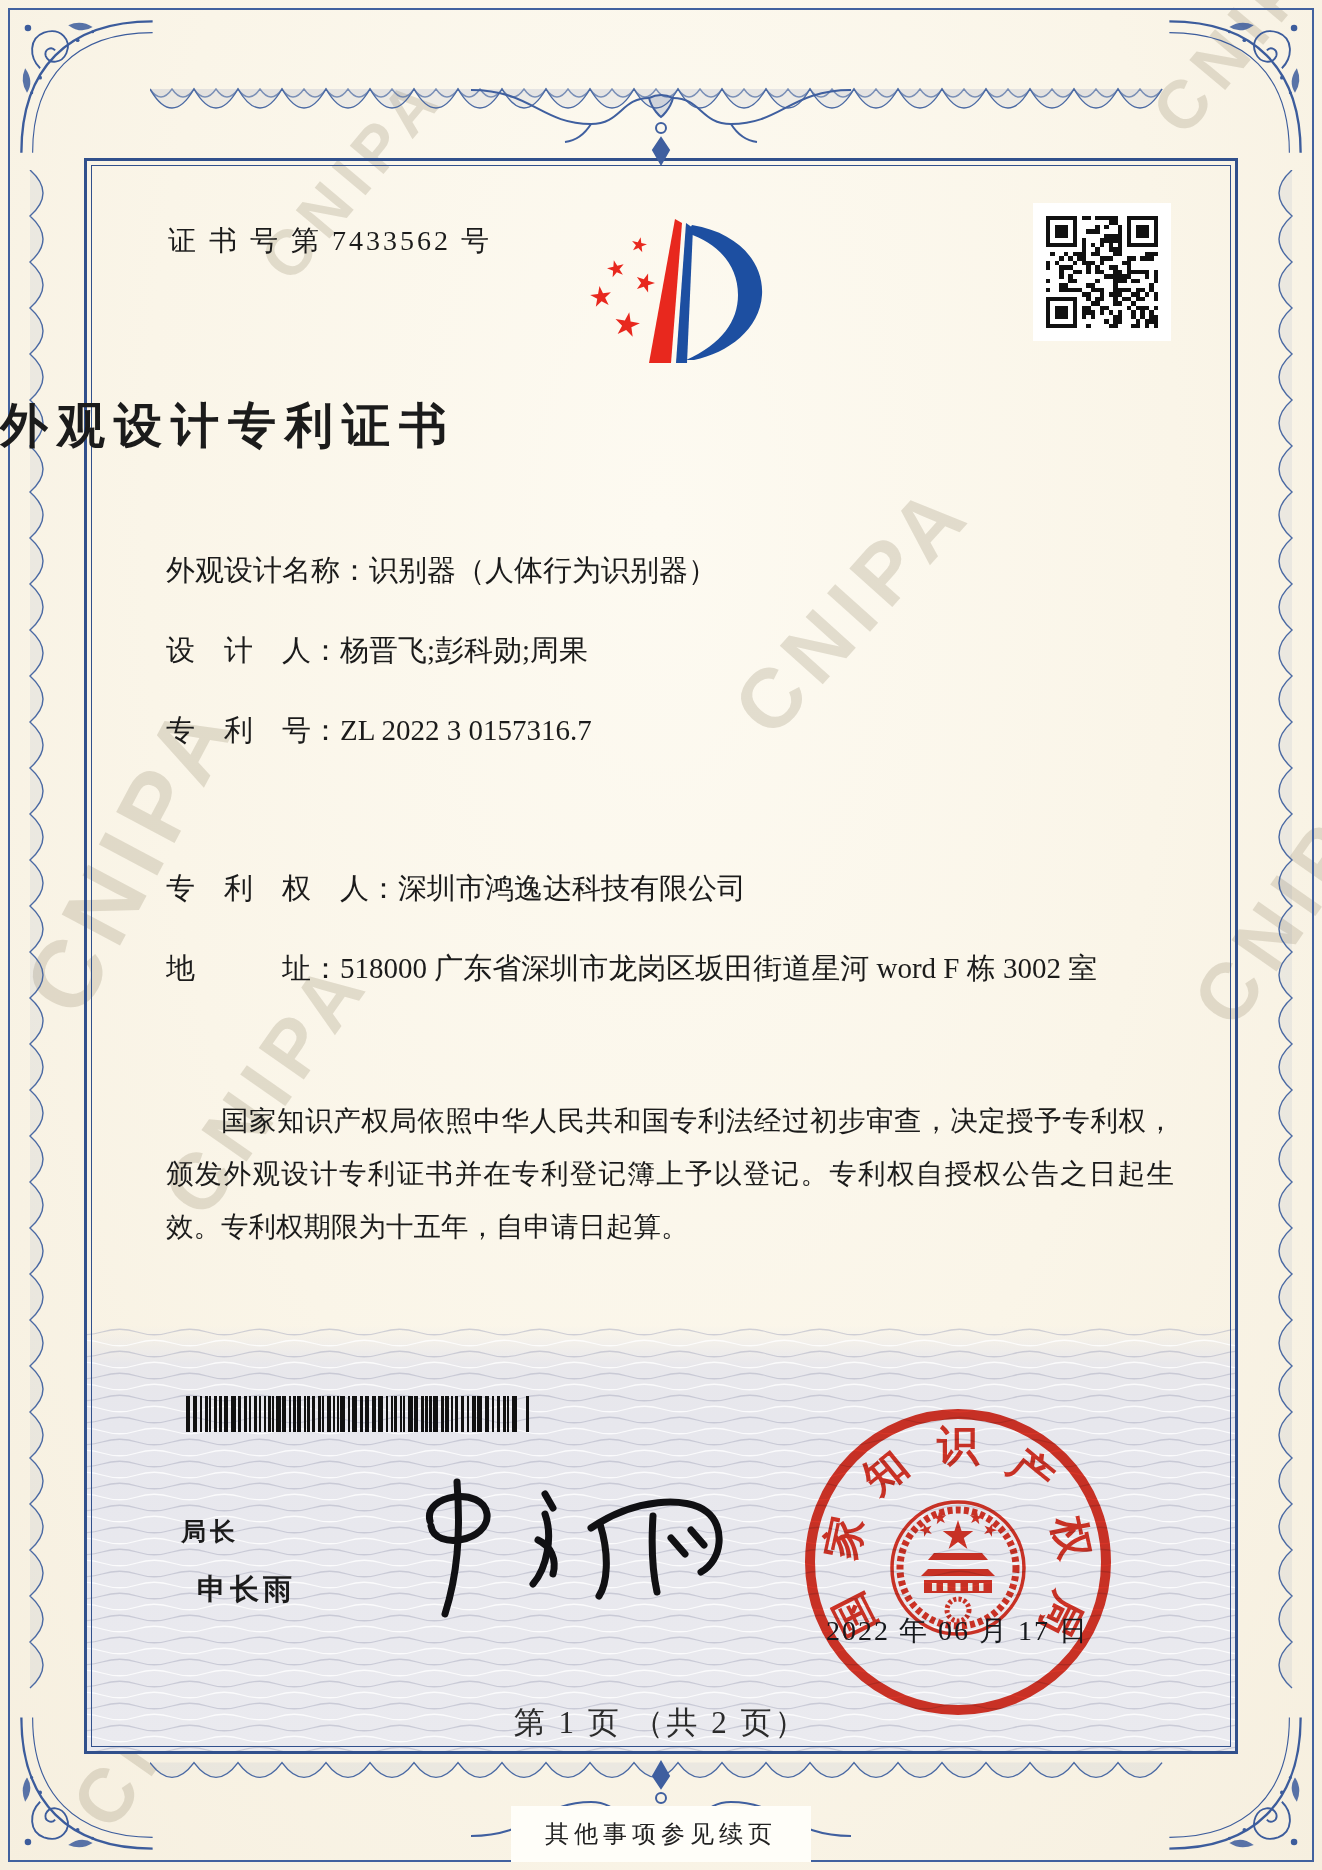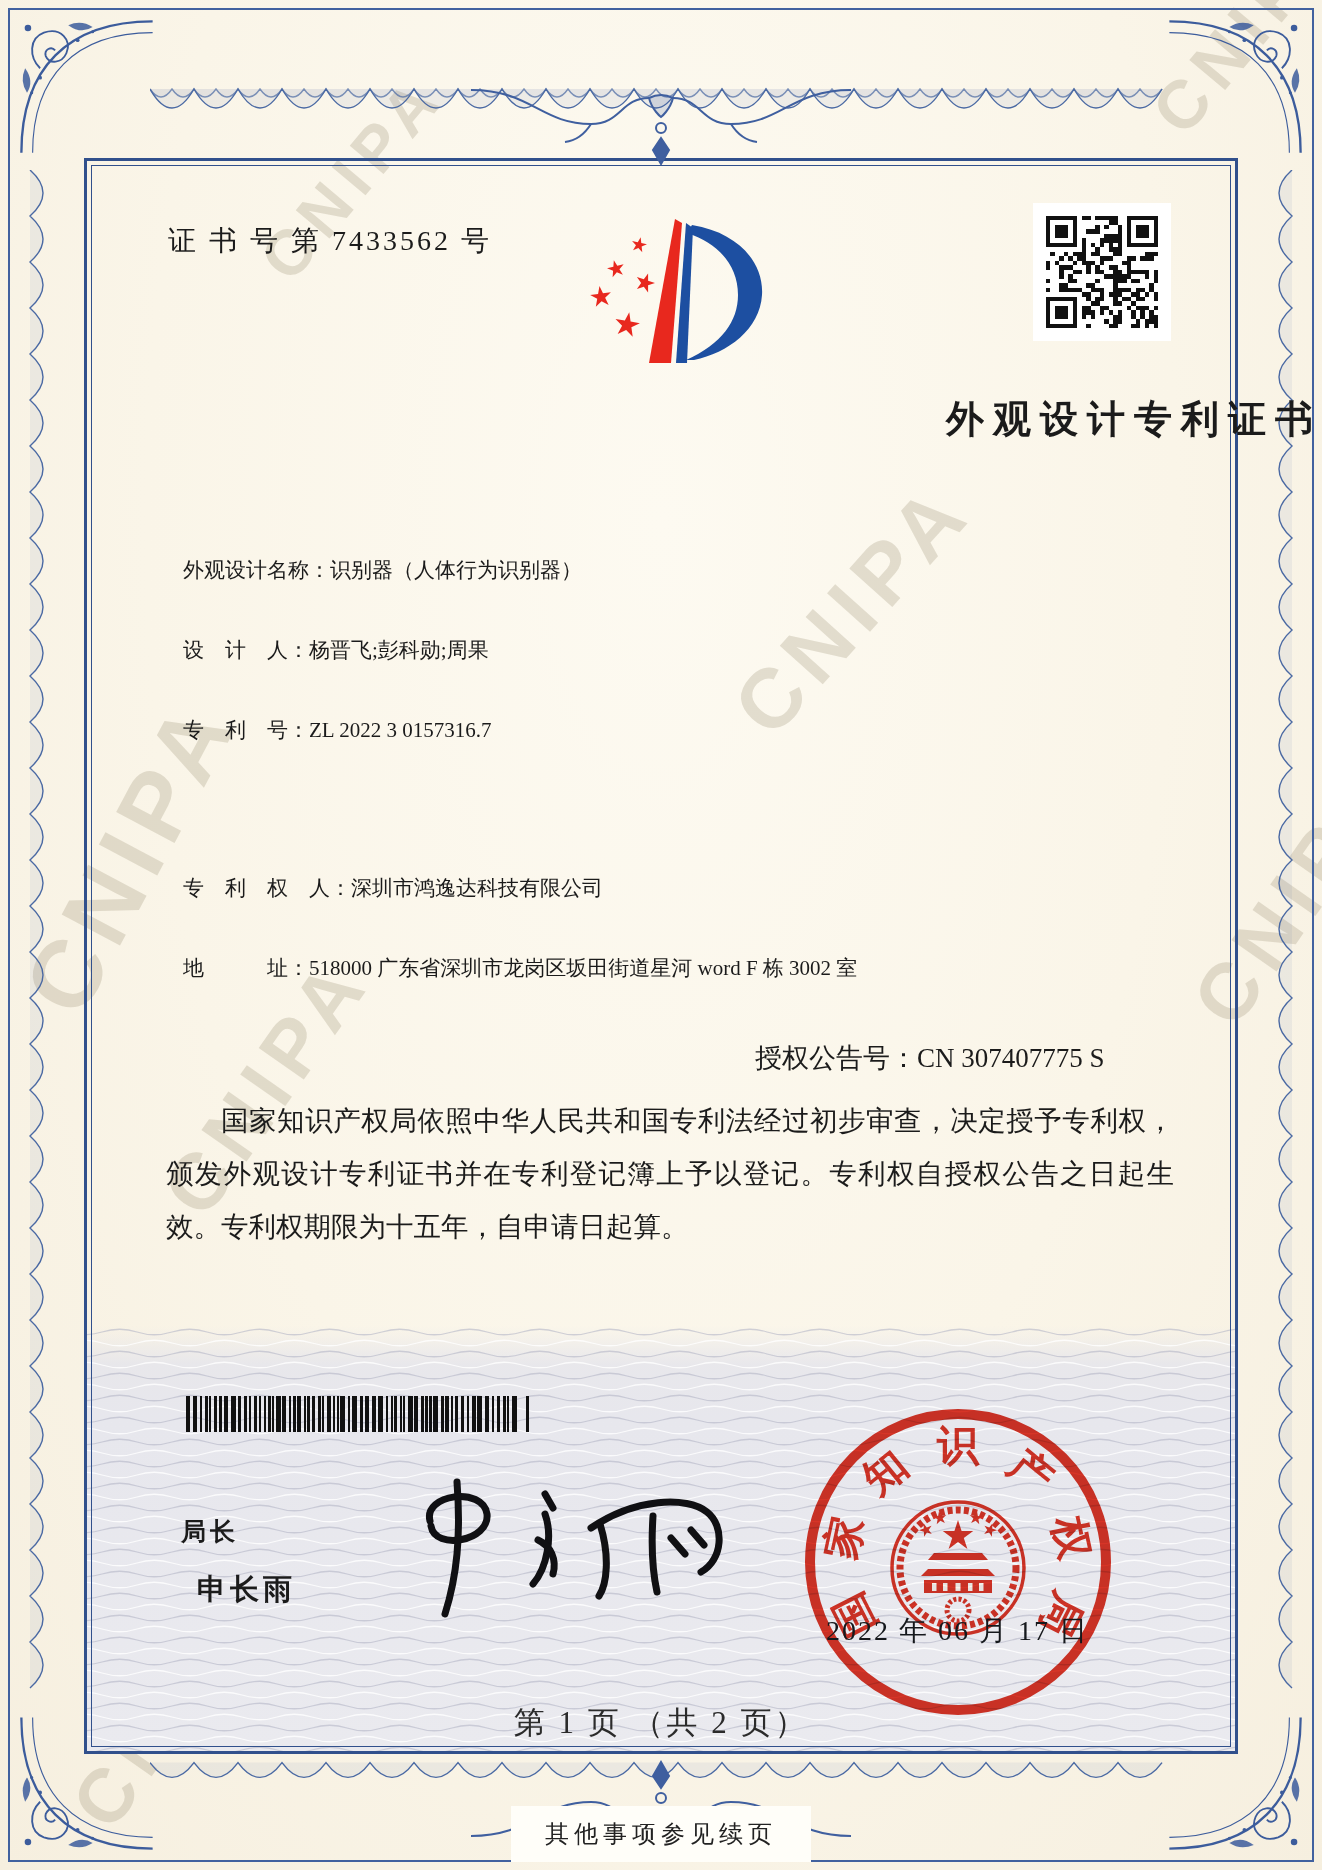--- a/index.html
+++ b/index.html
@@ -18,24 +18,24 @@
   .lace path{stroke:currentColor;fill:rgba(74,105,163,0.08);stroke-width:1.4;}
   .orn-center{position:absolute;left:471px;width:380px;height:90px;}
   
   .wm{position:absolute;font-family:"Liberation Sans",sans-serif;font-weight:700;
       color:rgba(166,155,128,0.30);letter-spacing:10px;white-space:nowrap;pointer-events:none;}
   
   .cert-no{position:absolute;left:168px;top:222px;font-size:28px;letter-spacing:3px;}
   .logo{position:absolute;left:575px;top:203px;width:190px;height:172px;}
   .qr-patch{position:absolute;left:1033px;top:203px;width:138px;height:138px;background:#fff;}
   .qr{position:absolute;left:1046px;top:216px;width:112px;height:112px;}
-  .title{position:absolute;left:0;top:394px;width:100%;text-align:right;
-         font-size:38px;font-weight:bold;letter-spacing:9px;}
+  .title{position:absolute;left:0;top:394px;width:100%;text-align:left;
+         font-size:48px;font-weight:bold;letter-spacing:9px;}
   
-  .row{position:absolute;left:183px;display:flex;font-size:21px;line-height:40px;}
+  .row{position:absolute;left:166px;display:flex;font-size:29px;line-height:40px;}
   .row .lab{white-space:pre;}
   .row .val{white-space:pre-wrap;max-width:810px;}
   .r1{top:550px}.r2{top:630px}.r3{top:710px}.r4{top:790px}.r5{top:868px}.r6{top:948px}
   .grant{position:absolute;top:1040px;font-size:27px;white-space:pre;}
   .g1{left:183px}.g2{left:755px}
   
   .paras{position:absolute;left:150px;top:1078px;width:1040px;}
   .paras p{margin:16px;font-size:27.5px;line-height:53px;text-indent:55px;text-align:justify;}
   
   .band{position:absolute;left:87px;top:1326px;width:1148px;height:428px;
@@ -418,21 +418,20 @@
   </div>
   <div class="row r5">
     <span class="lab">专　利　权　人：</span>
     <span class="val">深圳市鸿逸达科技有限公司</span>
   </div>
   <div class="row r6">
     <span class="lab">地　　　址：</span>
     <span class="val">518000 广东省深圳市龙岗区坂田街道星河 word F 栋 3002 室</span>
   </div>
 
-  <div class="grant g2"><span>授权公告号：</span><span>CN 307407775 S</span></div>
 
   <div class="paras">
     <p>国家知识产权局依照中华人民共和国专利法经过初步审查，决定授予专利权，颁发外观设计专利证书并在专利登记簿上予以登记。专利权自授权公告之日起生效。专利权期限为十五年，自申请日起算。</p>
   </div>
 
   <svg class="barcode" id="barcode-svg" viewBox="0 0 345 36" preserveAspectRatio="none">
       <rect x="0" y="0" width="2" height="36" fill="#111"></rect>
       <rect x="2" y="0" width="2" height="36" fill="#111"></rect>
       <rect x="7" y="0" width="4" height="36" fill="#111"></rect>
       <rect x="14" y="0" width="2" height="36" fill="#111"></rect>

